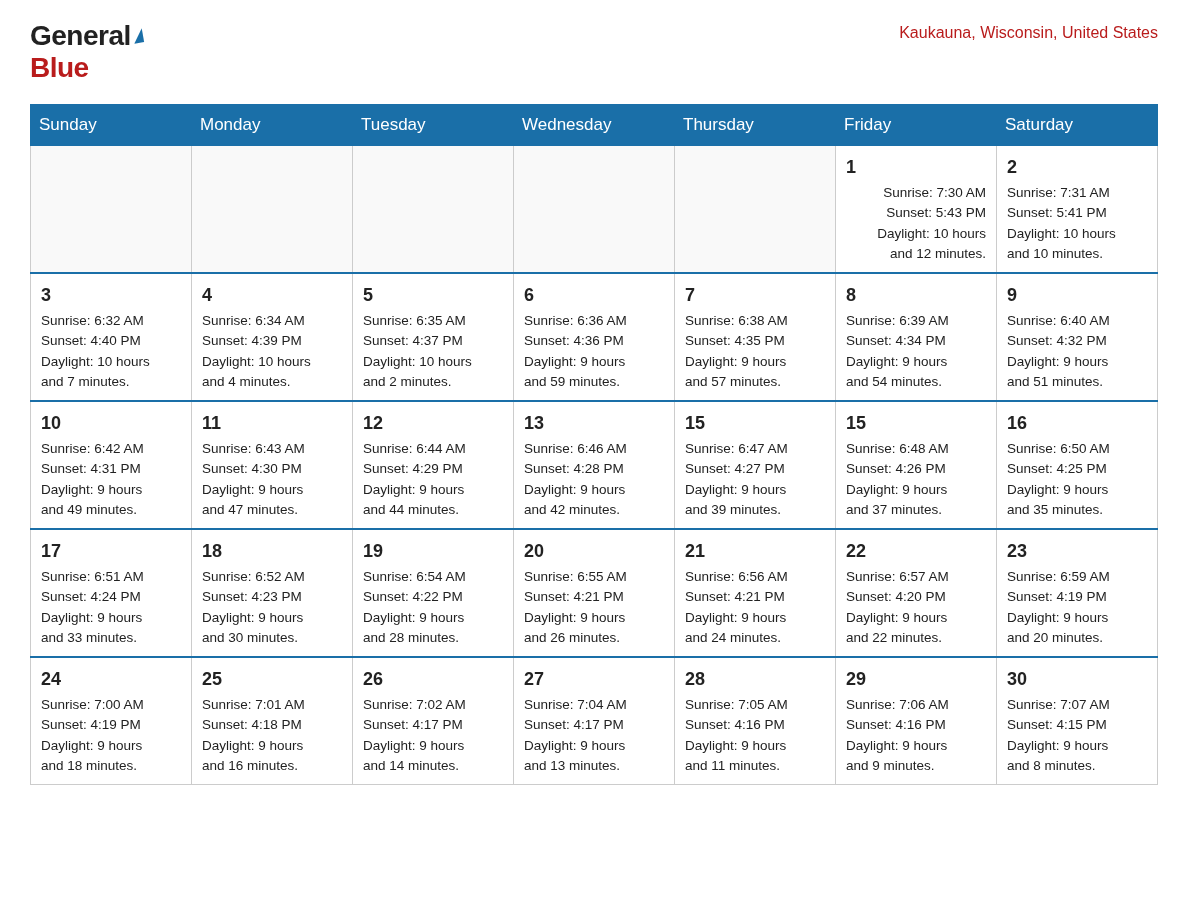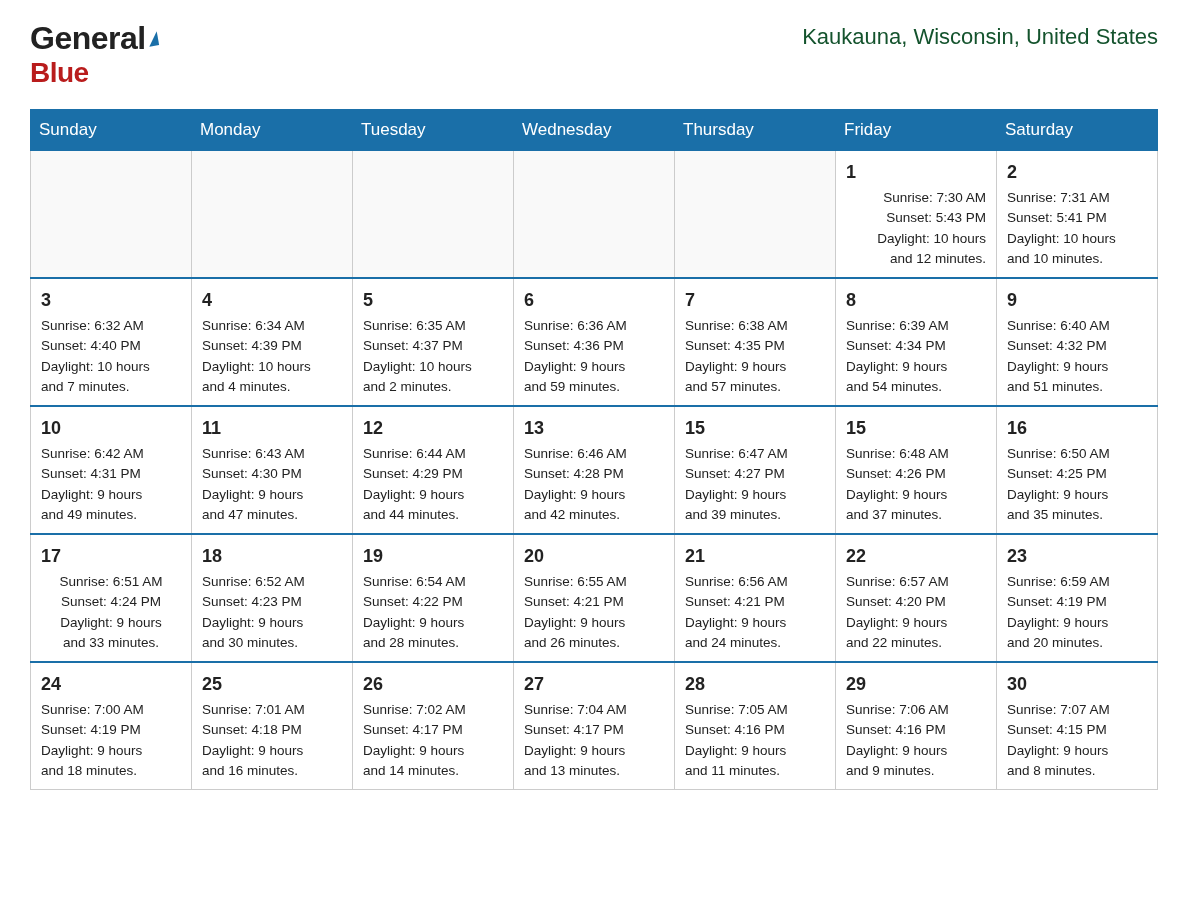--- a/index.html
+++ b/index.html
@@ -15,21 +15,21 @@
       justify-content: space-between;
       align-items: flex-start;
       margin-bottom: 20px;
     }
     .logo {
       display: flex;
       flex-direction: column;
       align-items: flex-start;
     }
     .logo-general {
-      font-size: 32px;
+      font-size: 28px;
       font-weight: bold;
       color: #222;
       letter-spacing: -0.5px;
     }
     .logo-blue {
       font-size: 28px;
       font-weight: bold;
       color: #b91c1c;
       letter-spacing: -0.5px;
     }
@@ -50,22 +50,22 @@
     .title-section {
       text-align: right;
     }
     .month-title {
       font-size: 52px;
       font-weight: 300;
       color: #222;
       line-height: 1.1;
     }
     .location-title {
-      font-size: 22px;
-      color: #14532d;
+      font-size: 16px;
+      color: #b91c1c;
       font-weight: normal;
       margin-top: 4px;
     }
     .calendar-table {
       width: 100%;
       border-collapse: collapse;
       border: 1px solid #ccc;
     }
     .calendar-table th {
       background-color: #1a6fa8;
@@ -248,21 +248,21 @@
           <span class="day-number">16</span>
           <div style="white-space: pre-line;">Sunrise: 6:50 AM
 Sunset: 4:25 PM
 Daylight: 9 hours
 and 35 minutes.</div>
         </td>
       </tr>
       <tr class="row-separator">
         <td>
           <span class="day-number">17</span>
-          <div style="white-space: pre-line; text-align: center;">Sunrise: 6:51 AM
+          <div style="white-space: pre-line;">Sunrise: 6:51 AM
 Sunset: 4:24 PM
 Daylight: 9 hours
 and 33 minutes.</div>
         </td>
         <td>
           <span class="day-number">18</span>
           <div style="white-space: pre-line;">Sunrise: 6:52 AM
 Sunset: 4:23 PM
 Daylight: 9 hours
 and 30 minutes.</div>

